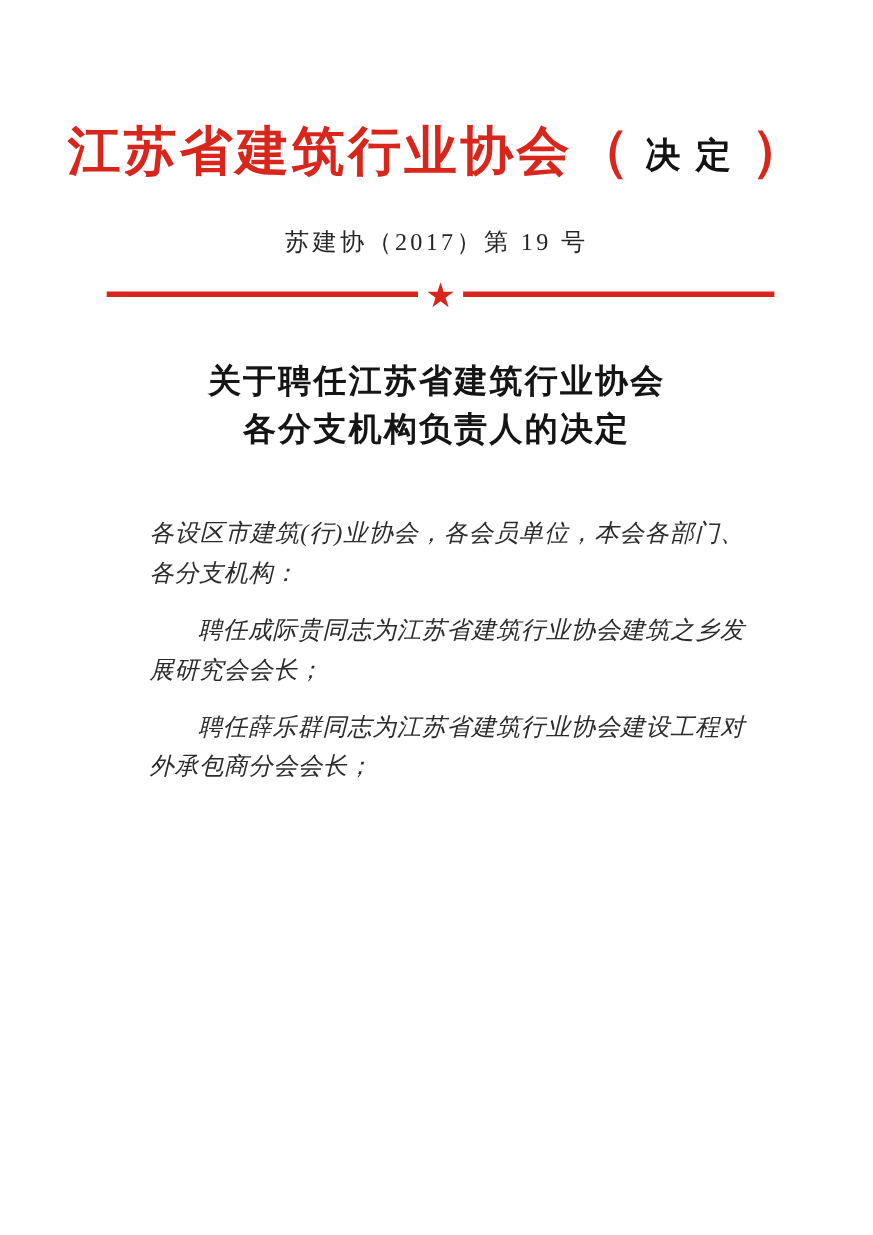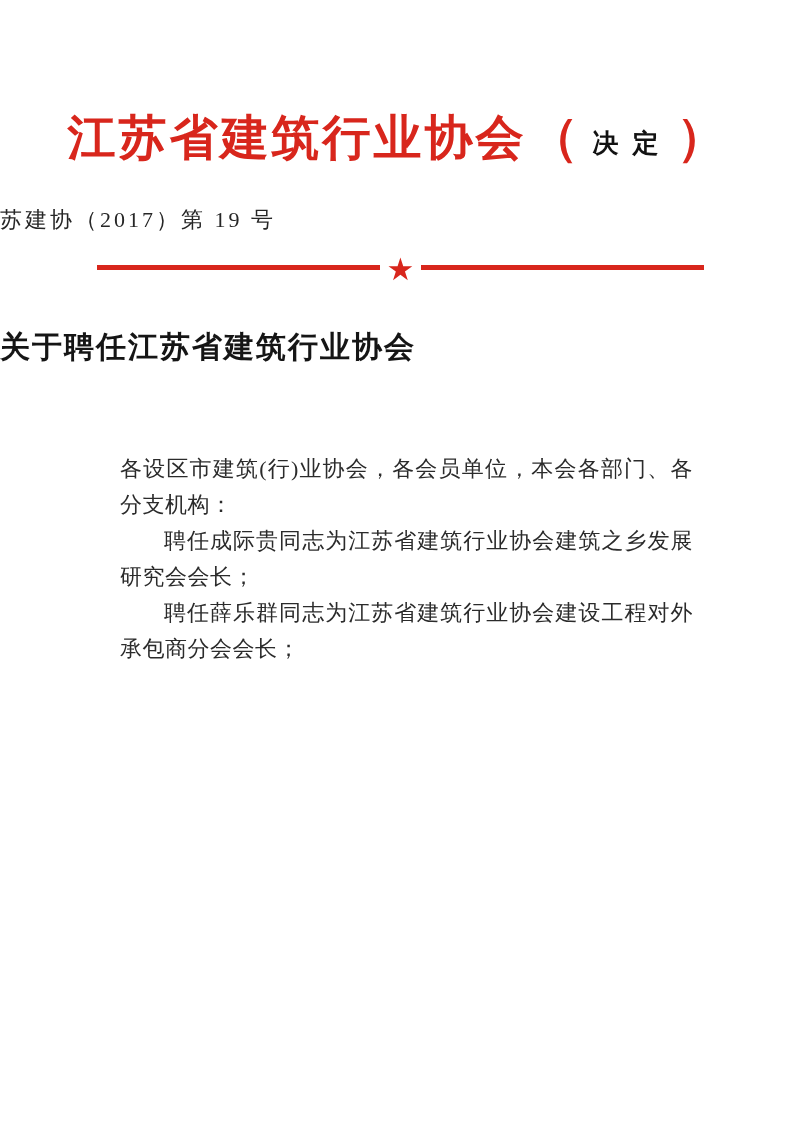--- a/index.html
+++ b/index.html
@@ -35,33 +35,33 @@
   }
   .hdr-paren {
     color: var(--red, #d8261c);
     font-weight: bold;
     font-size: 50px;
   }
   .hdr-paren.open { margin-left: 2px; }
   .doc-type {
     color: #121212;
     font-weight: bold;
-    font-size: 26px;
+    font-size: 32px;
     letter-spacing: 14px;
     margin: 0 4px 0 14px;
     vertical-align: 2px;
   }
 
   
   .doc-number {
     position: absolute;
     top: 204px;
     left: 0;
     width: 100%;
-    text-align: left;
+    text-align: center;
     font-size: 22px;
     line-height: 32px;
     color: #262626;
     letter-spacing: 3px;
   }
 
   
   .divider {
     position: absolute;
     top: 253px;
@@ -85,21 +85,21 @@
     transform: translateY(2px);
     font-family: "DejaVu Sans", sans-serif;
   }
 
   
   .doc-title {
     position: absolute;
     top: 325px;
     left: 0;
     width: 100%;
-    text-align: left;
+    text-align: center;
     font-family: "Liberation Sans", "DejaVu Sans", sans-serif;
     font-weight: bold;
     font-size: 30px;
     line-height: 44px;
     color: #151515;
     letter-spacing: 2px;
   }
 
   
   .body-text {
@@ -107,22 +107,23 @@
     top: 451px;
     left: 120px;
     width: 573px;
     font-size: 22px;
     line-height: 36px;
     color: #2b2b2b;
     text-align: justify;
     letter-spacing: 0.5px;
   }
   .body-text p {
-    margin: 0;
+    margin: 16px;
     padding: 0;
+    font-style: italic;
   }
   .body-text p.indent {
     text-indent: 2em;
   }
 </style>
 </head>
 <body>
 
 <div class="page">
 
@@ -133,20 +134,21 @@
   <div class="doc-number">苏建协（2017）第 19 号</div>
 
   <div class="divider">
     <div class="rule"></div>
     <div class="star">★</div>
     <div class="rule"></div>
   </div>
 
   <div class="doc-title">
     <div>关于聘任江苏省建筑行业协会</div>
+    <div>各分支机构负责人的决定</div>
   </div>
 
   <div class="body-text">
     <p>各设区市建筑(行)业协会，各会员单位，本会各部门、各分支机构：</p>
     <p class="indent">聘任成际贵同志为江苏省建筑行业协会建筑之乡发展研究会会长；</p>
     <p class="indent">聘任薛乐群同志为江苏省建筑行业协会建设工程对外承包商分会会长；</p>
   </div>
 
 </div>
 

